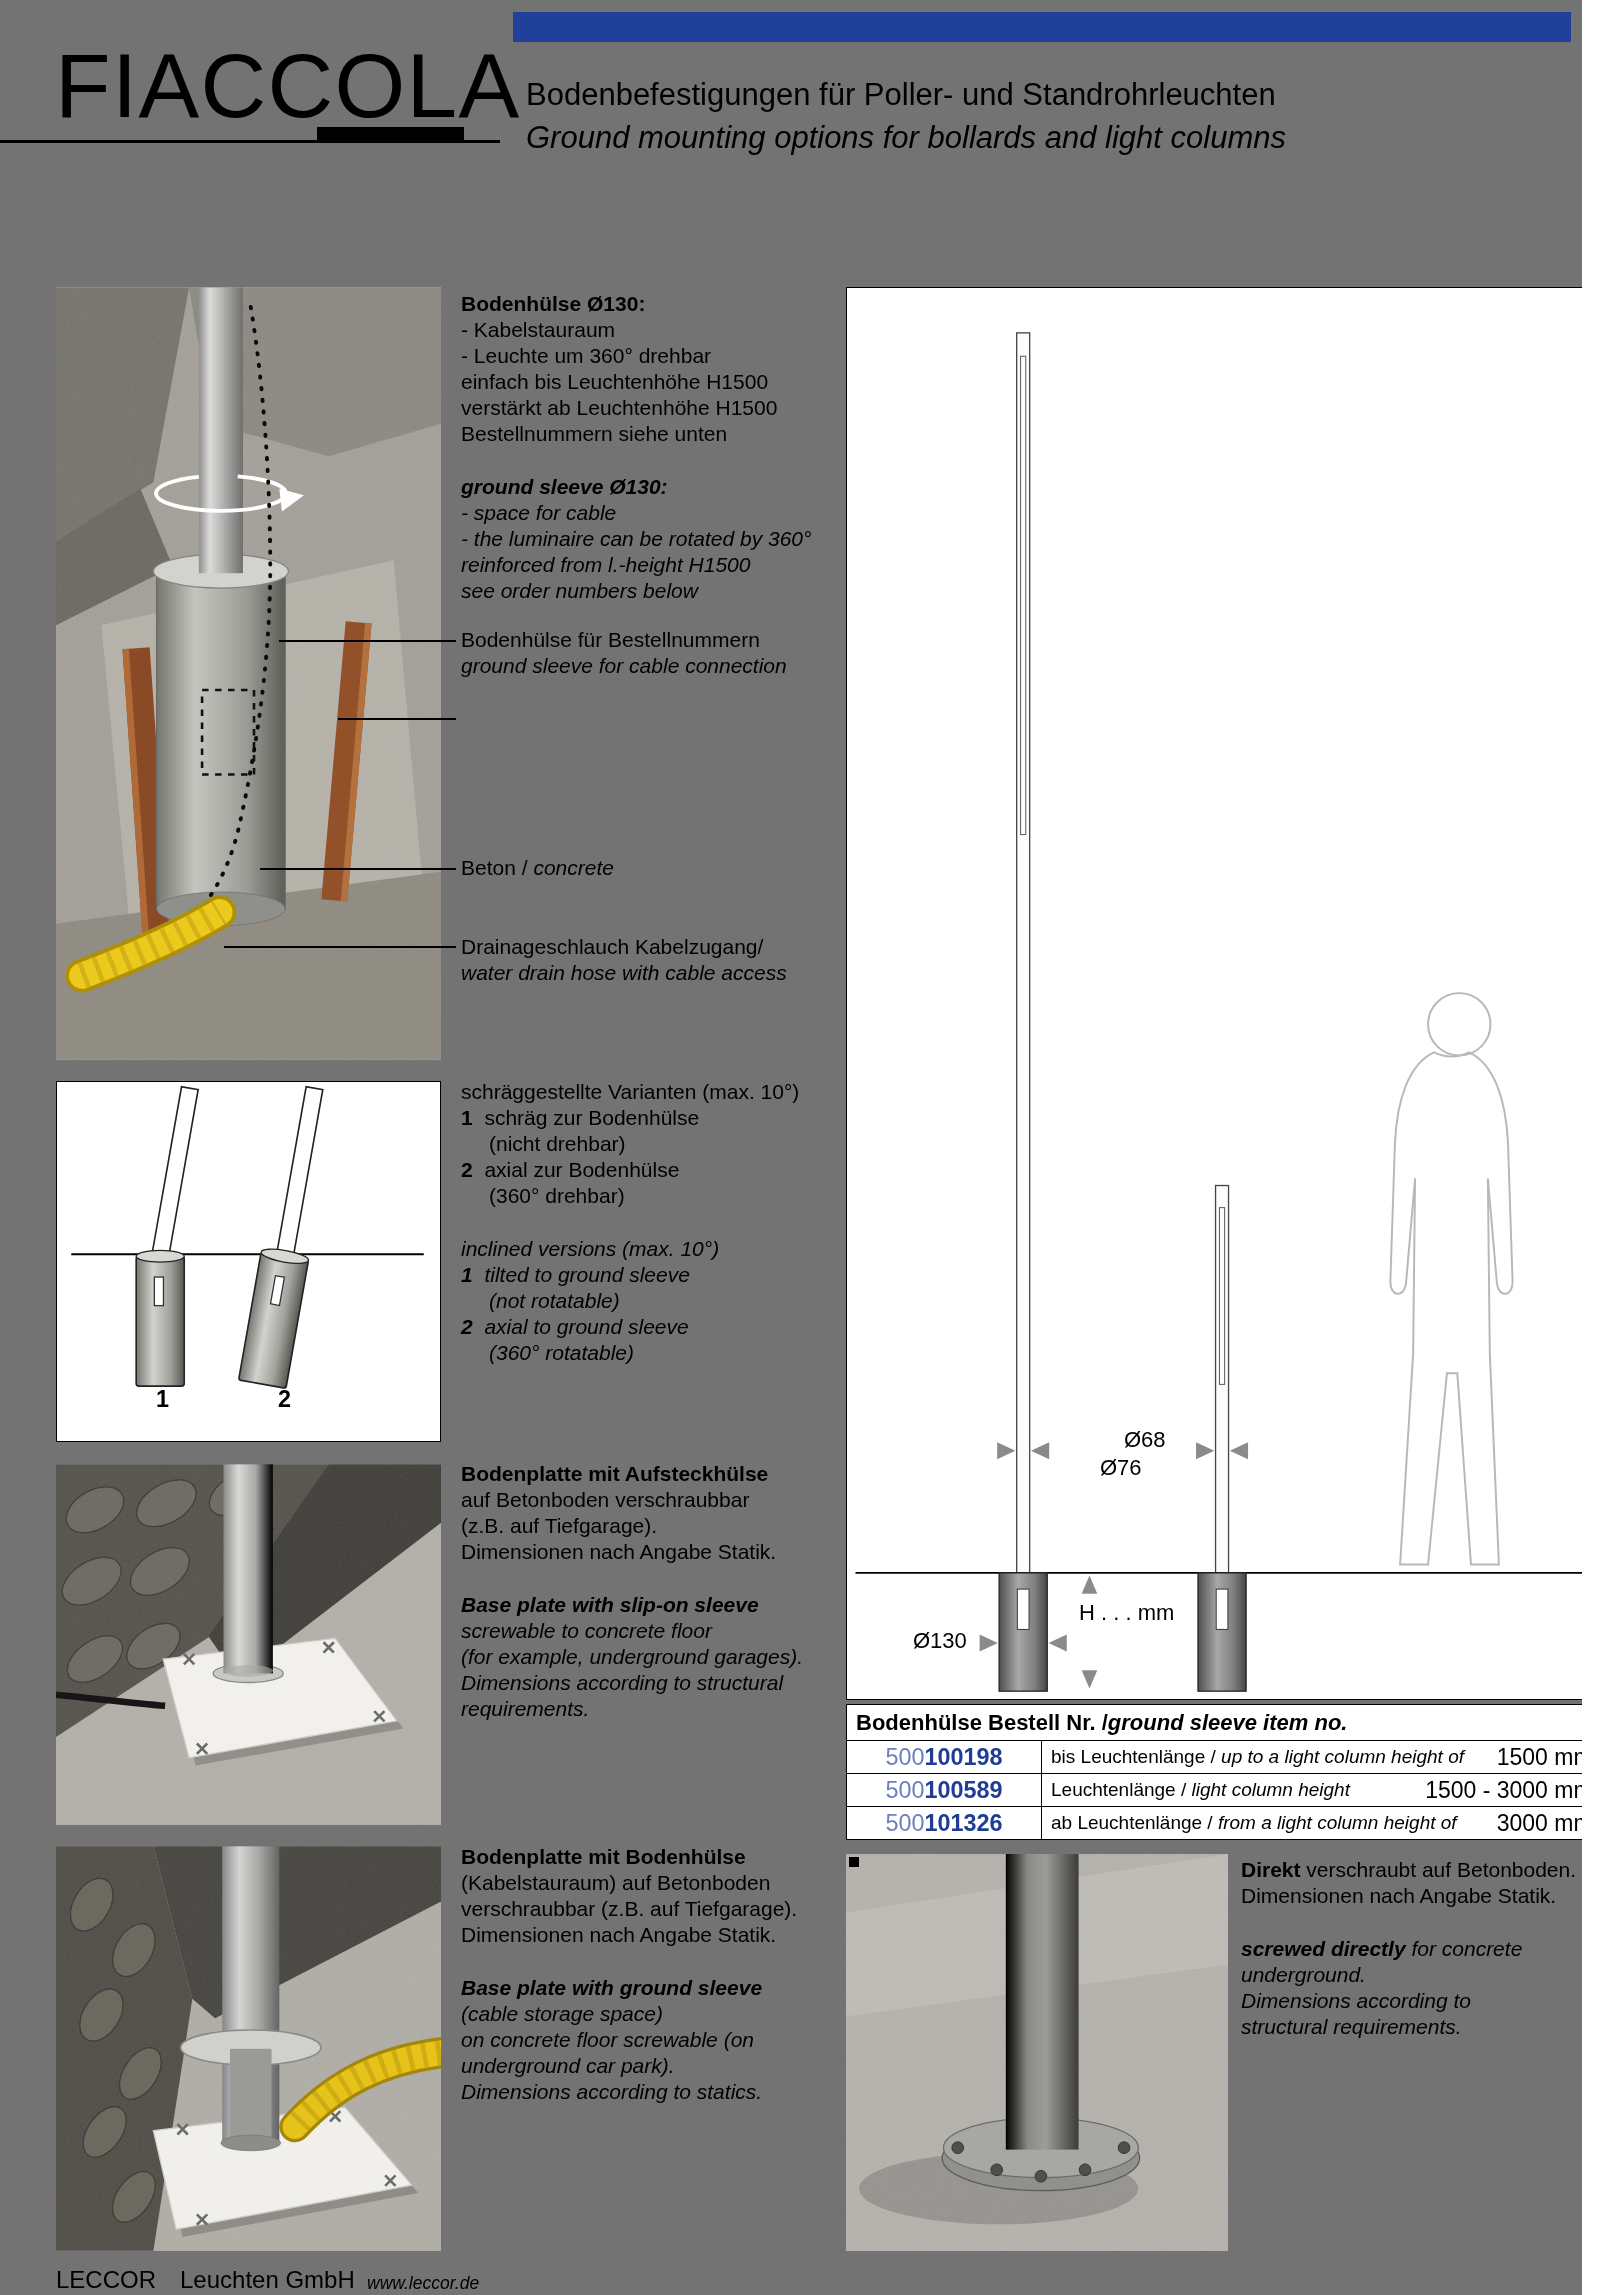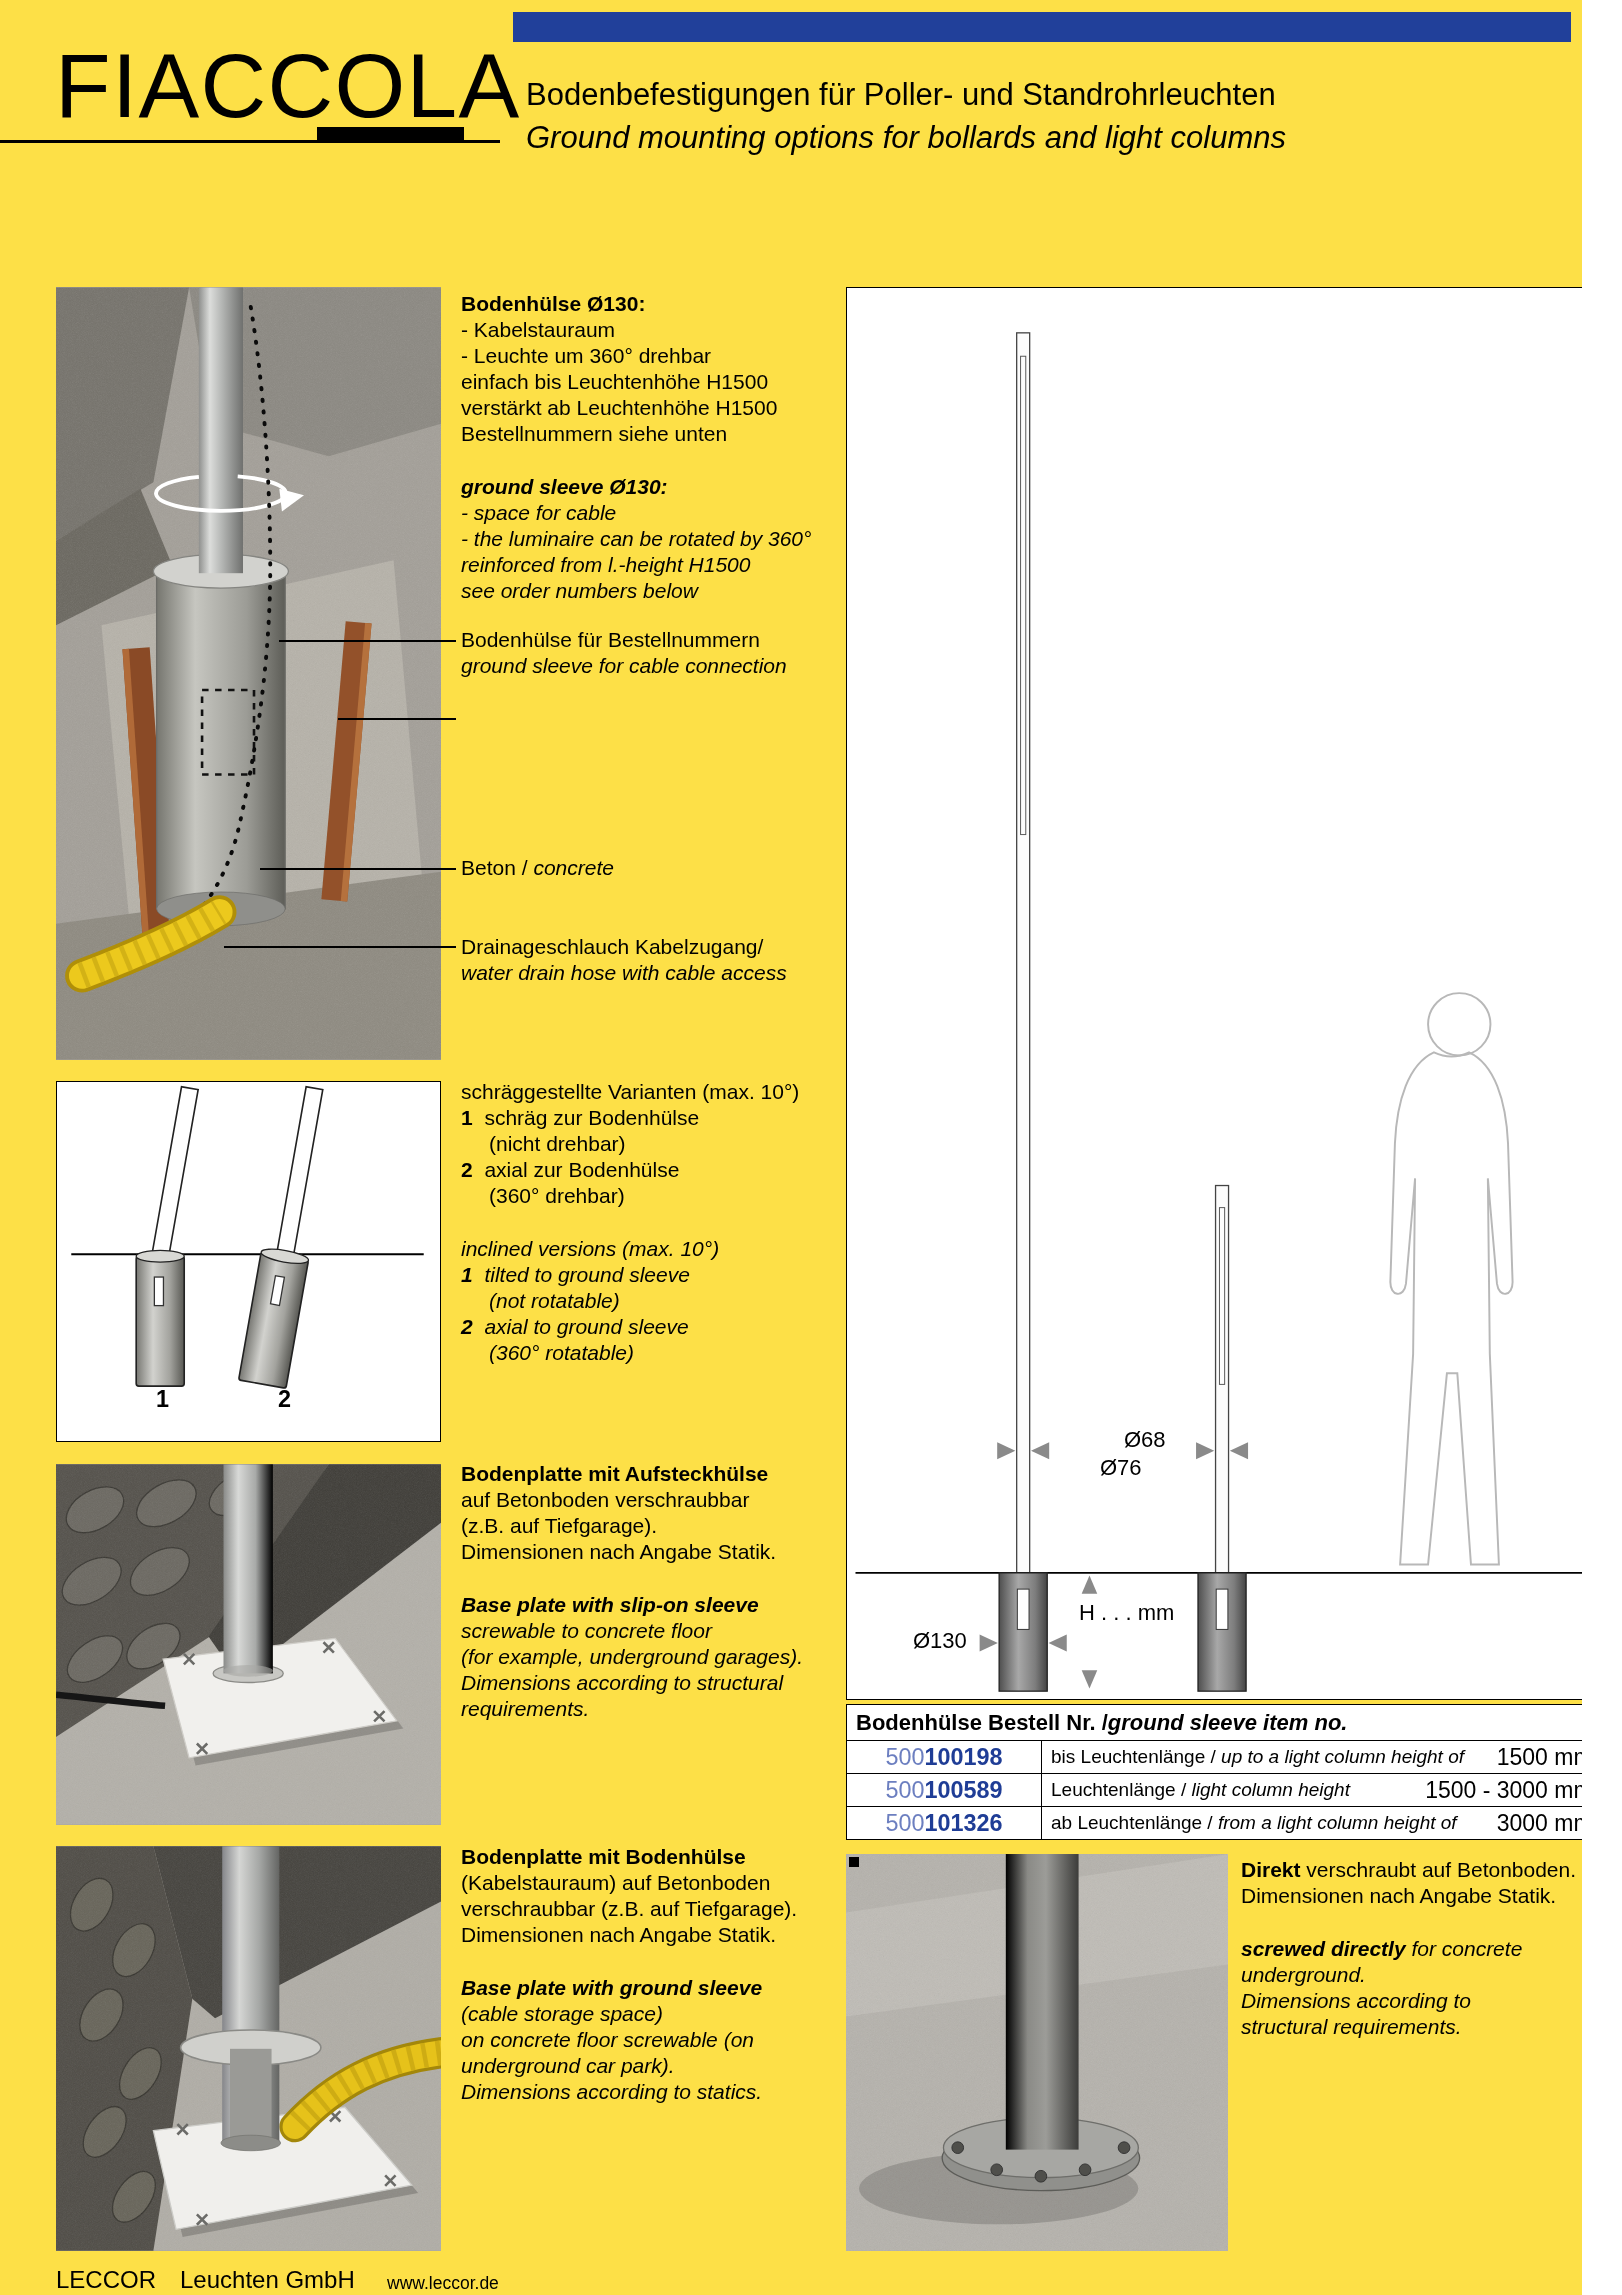--- a/index.html
+++ b/index.html
@@ -1,17 +1,17 @@
 <!DOCTYPE html>
 <html style="font-size:10.4px"><head>
 <meta charset="utf-8">
 <style>
   * { margin:0; padding:0; box-sizing:border-box; }
   body { background:#fff; font-family:"Liberation Sans", sans-serif; color:#000; }
-  .page { position:relative; width:1582px; height:2295px; background:#fde047; overflow:hidden;padding-left:31px; }
+  .page { position:relative; width:1582px; height:2295px; background:#737373; overflow:hidden;padding-left:31px; }
   .abs { position:absolute; }
   .txt { font-size:21px; line-height:26px; white-space:nowrap; }
   .b { font-weight:bold; }
   .i { font-style:italic; }
   .gap { margin-top:27px; }
   .pad { margin-left:11.7px; }
   .ind { margin-left:28px; }
   .leader { position:absolute; height:1.9px; background:#000; }
   .photo { position:absolute; overflow:hidden; background:#a5a29b; }
   .frame { position:absolute; background:#fff; border:1.9px solid #000; overflow:hidden; }
@@ -412,16 +412,16 @@
     <div><span class="b">Direkt</span><span> verschraubt auf Betonboden.</span></div>
     <div>Dimensionen nach Angabe Statik.</div>
     <div class="i gap"><span class="b">screwed directly</span><span> for concrete</span></div>
     <div class="i">underground.</div>
     <div class="i">Dimensions according to</div>
     <div class="i">structural requirements.</div>
   </div>
 
   <div class="footer-co" style="left:56px;">LECCOR</div>
   <div class="footer-co" style="left:180px;">Leuchten GmbH</div>
-  <div class="footer-site" style="left:387px;">www.leccor.de</div>
+  <div class="footer-site" style="left:367px;font-style:italic;">www.leccor.de</div>
 
 </div>
 
 
 </body></html>

